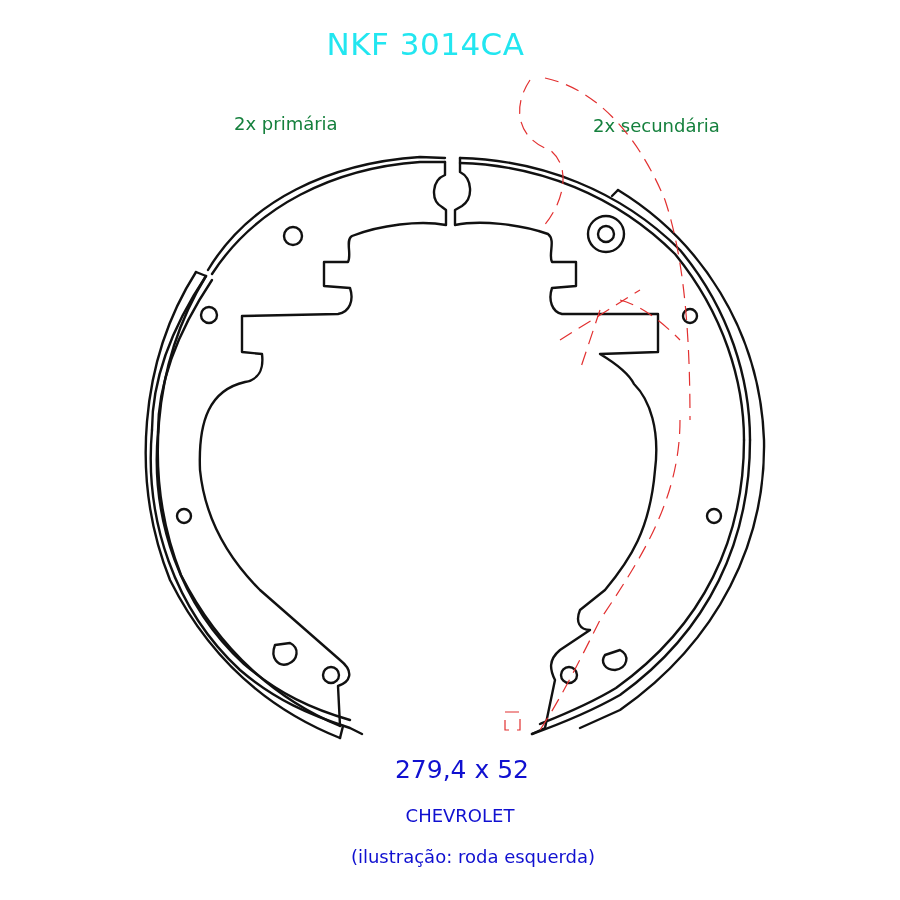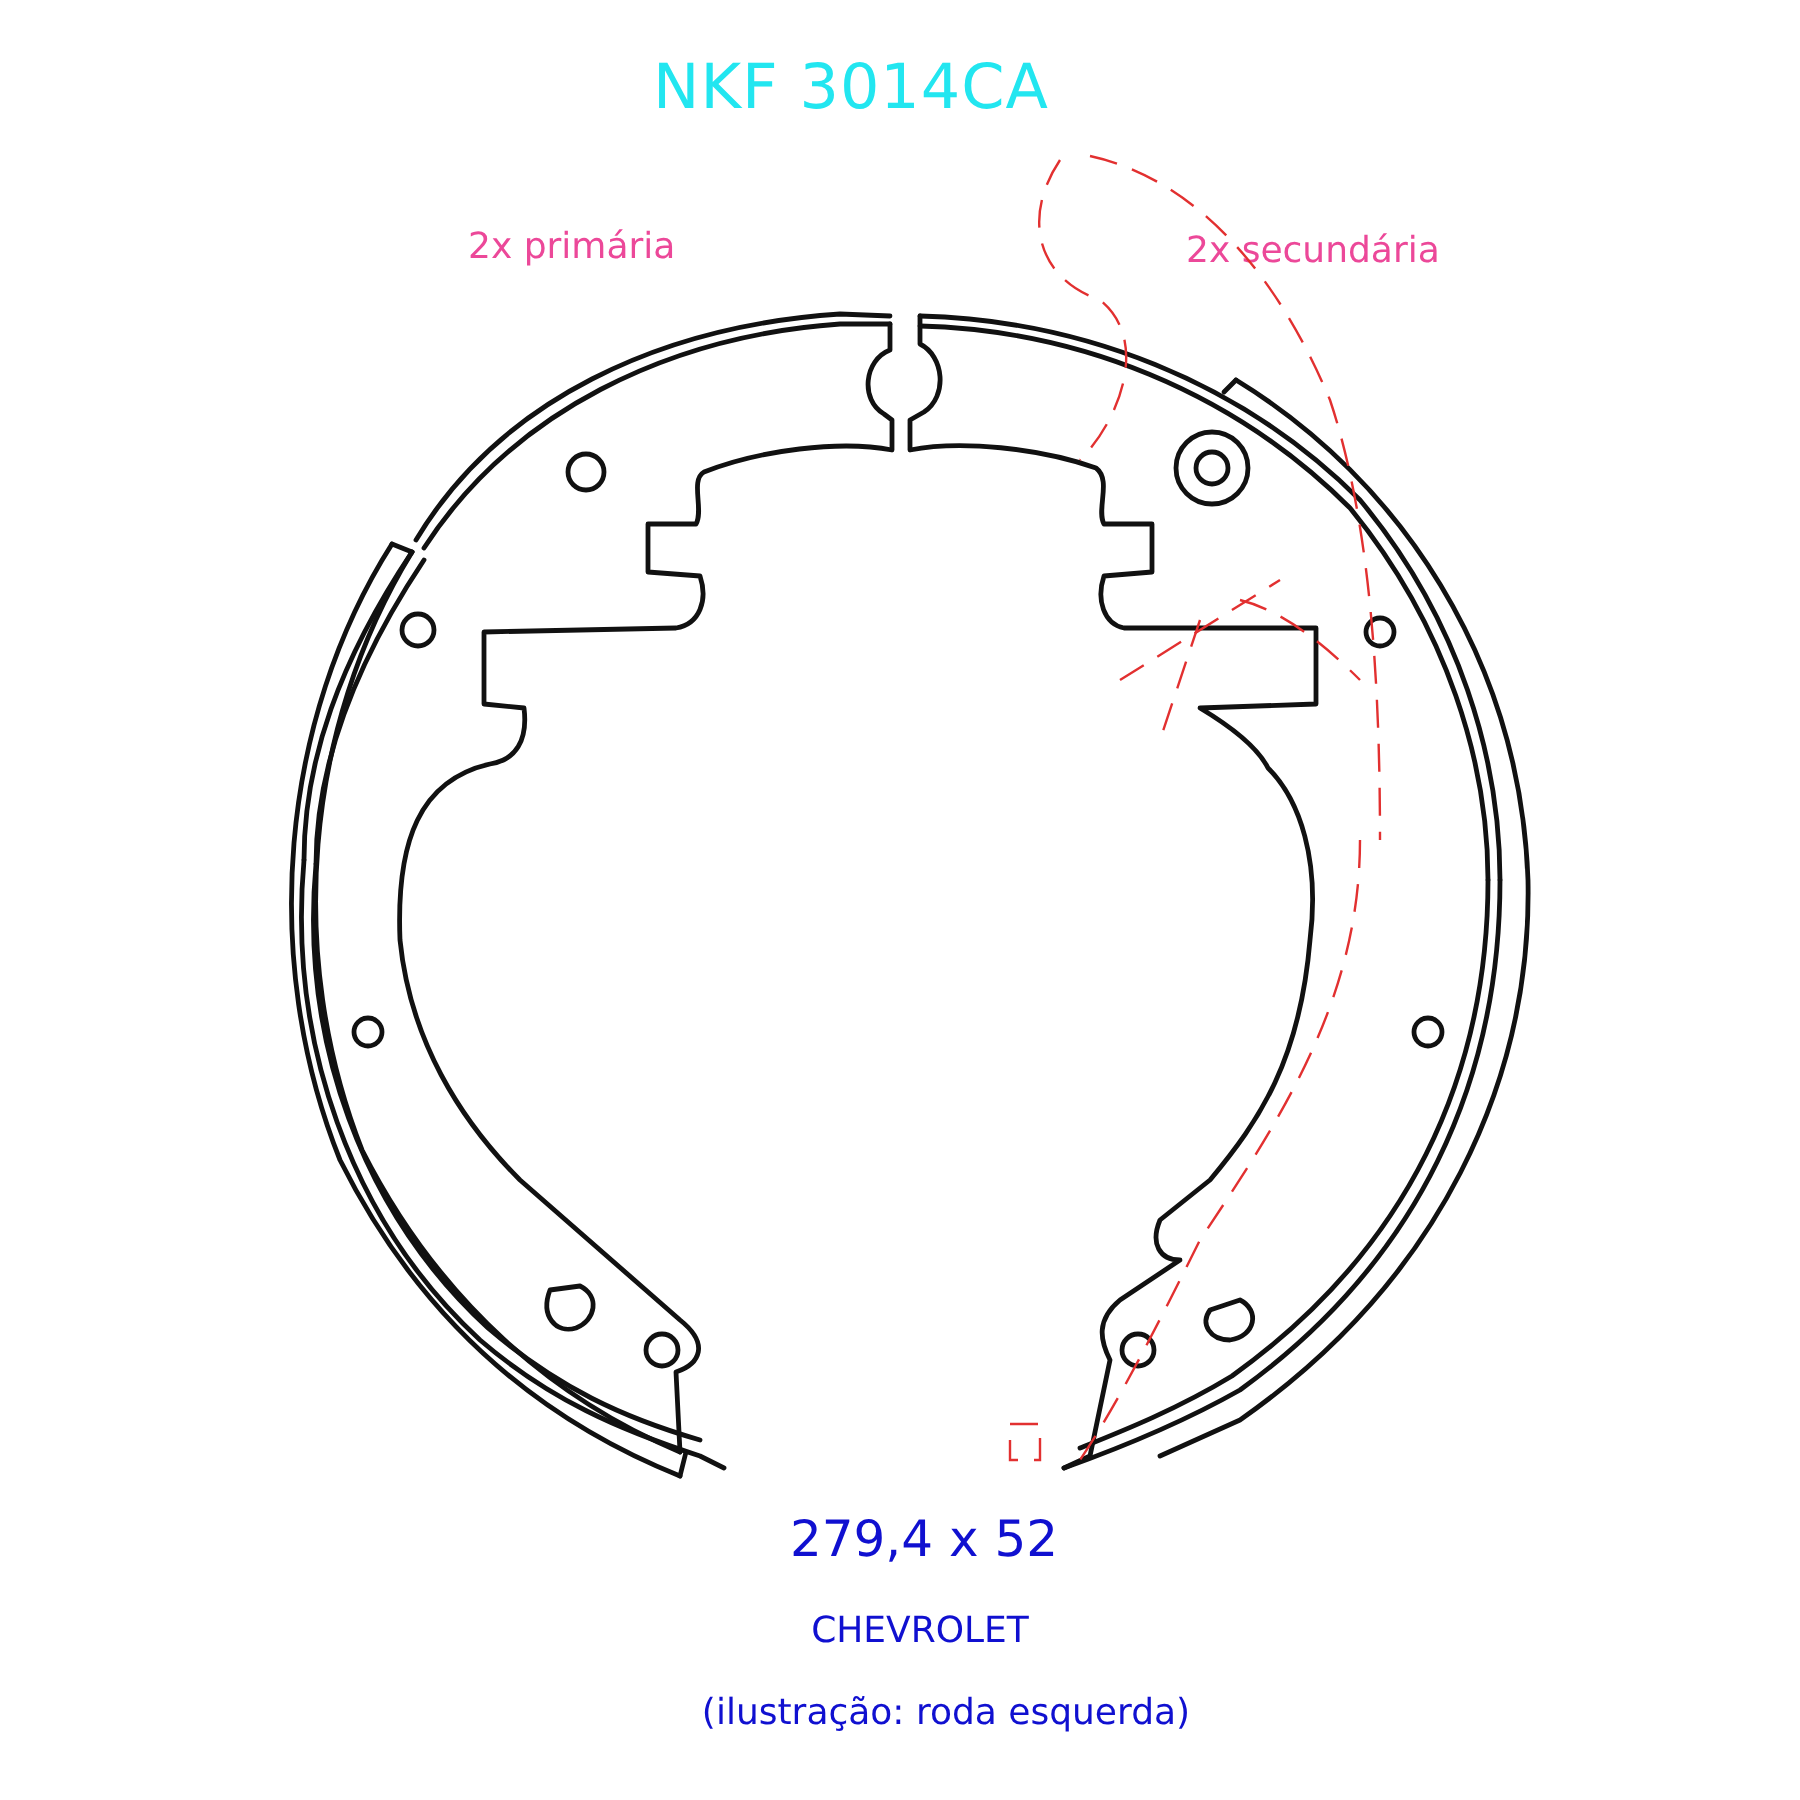--- a/index.html
+++ b/index.html
@@ -1,18 +1,18 @@
 <!DOCTYPE html>
 <html><head>
 <meta charset="utf-8">
 <style>
   html, body { margin: 0; padding: 0; background: #ffffff; }
   body { width: 900px; height: 900px; position: relative; overflow: hidden; font-family: "DejaVu Sans", sans-serif; }
   .title { position: absolute; left: 0; width: 851px; top: 26px; text-align: center; font-size: 31px; color: #22e6f0; letter-spacing: 0.5px; }
-  .label { position: absolute; font-size: 18px; color: #ec4899; }
+  .label { position: absolute; font-size: 18px; color: #15803d; }
   .lbl-primary { left: 234px; top: 113px; }
   .lbl-secondary { left: 569px; top: 115px; margin-left: 24px; }
   .dims { position: absolute; left: 0; width: 924px; top: 755px; text-align: center; font-size: 25px; color: #1010d0; }
   .make { position: absolute; left: 0; width: 920px; top: 805px; text-align: center; font-size: 18px; color: #1010d0; }
   .note { position: absolute; left: 0; width: 946px; top: 846px; text-align: center; font-size: 18px; color: #1010d0; }
   svg.drawing { position: absolute; left: 0; top: 0; }
   .ink { fill: none; stroke: #111; stroke-width: 2.4; stroke-linejoin: round; stroke-linecap: round; }
   .red { fill: none; stroke: #e23030; stroke-width: 1.2; stroke-dasharray: 14 8; }
 </style>
 </head>

